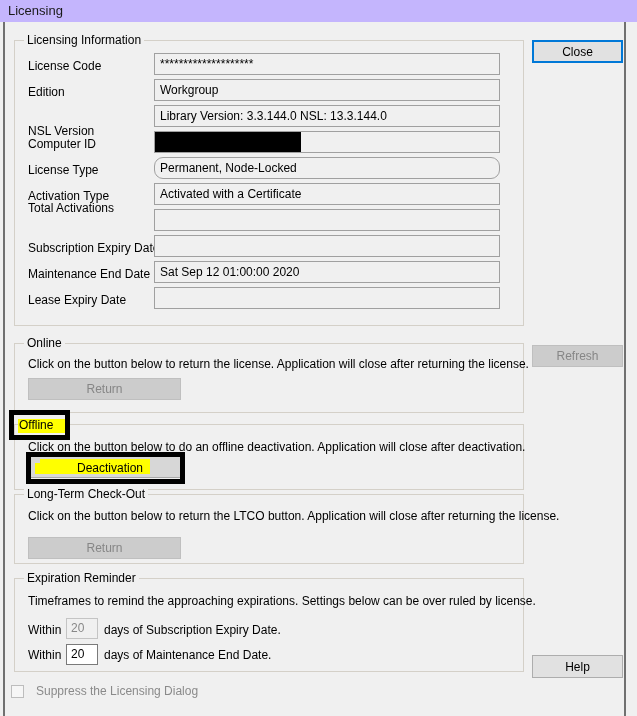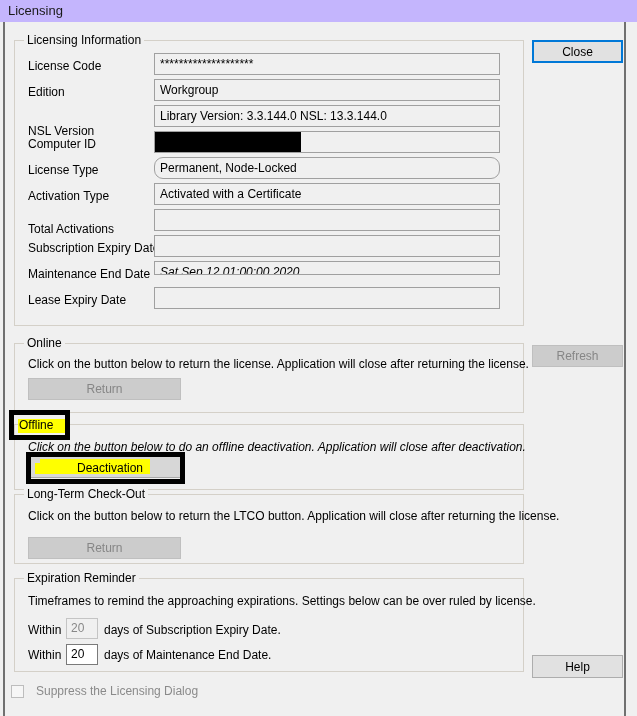--- a/index.html
+++ b/index.html
@@ -239,42 +239,42 @@
   <div class="field-box redacted-wrap" style="left:154px; top:131px; width:346px; height:22px;">
     <div class="redact-bar" style="width:146px;"></div>
   </div>
 
   <div class="field-label" style="left:28px; top:163px;">License Type</div>
   <div class="field-box" style="left:154px; top:157px; width:346px; height:22px;border-radius:9px;">Permanent, Node-Locked</div>
 
   <div class="field-label" style="left:28px; top:189px;">Activation Type</div>
   <div class="field-box" style="left:154px; top:183px; width:346px; height:22px;">Activated with a Certificate</div>
 
-  <div class="field-label" style="left:28px; top:222px;text-align:right;">Total Activations</div>
+  <div class="field-label" style="left:28px; top:201px;text-align:right;">Total Activations</div>
   <div class="field-box" style="left:154px; top:209px; width:346px; height:22px;"></div>
 
   <div class="field-label" style="left:28px; top:241px;">Subscription Expiry Date</div>
   <div class="field-box" style="left:154px; top:235px; width:346px; height:22px;"></div>
 
   <div class="field-label" style="left:28px; top:267px;">Maintenance End Date</div>
-  <div class="field-box" style="left:154px; top:261px; width:346px; height:14px;font-style:italic;">Sat Sep 12 01:00:00 2020</div>
+  <div class="field-box" style="left:154px; top:261px; width:346px; height:22px;">Sat Sep 12 01:00:00 2020</div>
 
   <div class="field-label" style="left:28px; top:293px;">Lease Expiry Date</div>
   <div class="field-box" style="left:154px; top:287px; width:346px; height:22px;"></div>
 
   <div class="groupbox" style="left:14px; top:343px; width:508px; height:68px;">
     <div class="group-title">Online</div>
   </div>
   <div class="para" style="left:28px; top:357px;">Click on the button below to return the license. Application will close after returning the license.</div>
   <div class="btn disabled" style="left:28px; top:378px; width:153px; height:22px;">Return</div>
 
   <div class="groupbox" style="left:14px; top:424px; width:508px; height:64px;">
     <div class="group-title">Offline</div>
   </div>
-  <div class="para" style="left:28px; top:440px;font-style:italic;">Click on the button below to do an offline deactivation. Application will close after deactivation.</div>
+  <div class="para" style="left:28px; top:440px;">Click on the button below to do an offline deactivation. Application will close after deactivation.</div>
   <div class="btn" style="left:28px; top:456px; width:153px; height:22px; background:#d7d7d7; border:1px solid #a9a9a9;">Deactivation</div>
 
   <div class="groupbox" style="left:14px; top:494px; width:508px; height:68px;">
     <div class="group-title">Long-Term Check-Out</div>
   </div>
   <div class="para" style="left:28px; top:509px;">Click on the button below to return the LTCO button. Application will close after returning the license.</div>
   <div class="btn disabled" style="left:28px; top:537px; width:153px; height:22px;">Return</div>
 
   <div class="groupbox" style="left:14px; top:578px; width:508px; height:92px;">
     <div class="group-title">Expiration Reminder</div>

